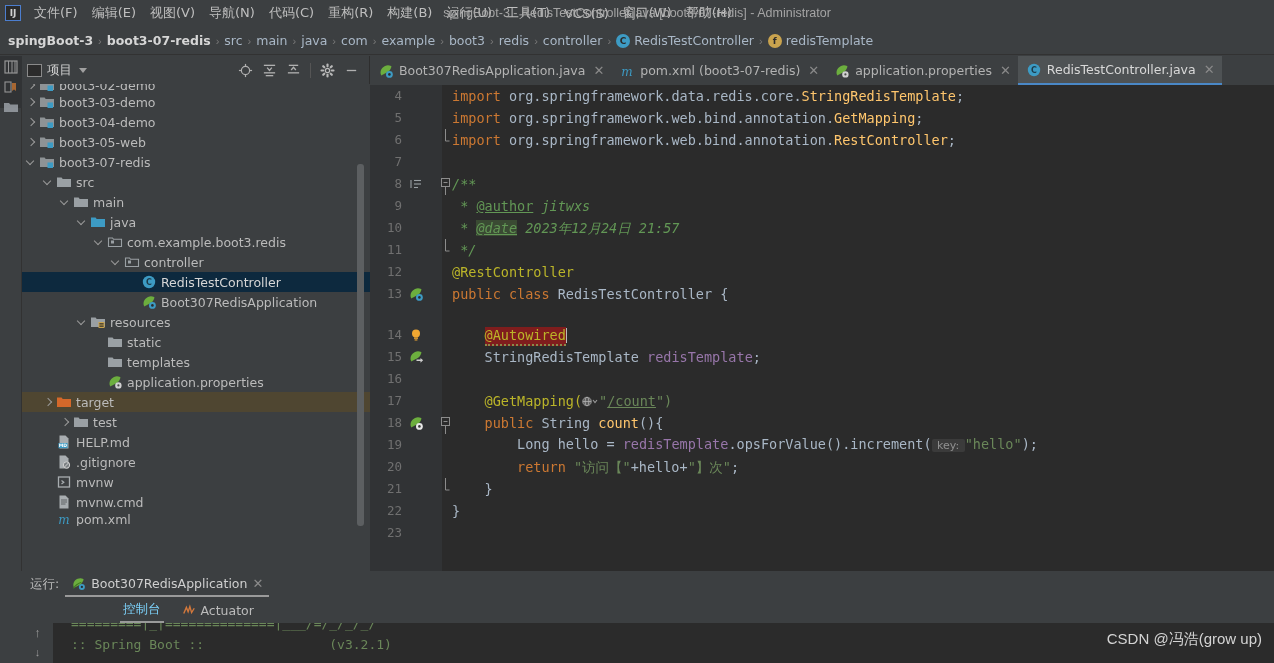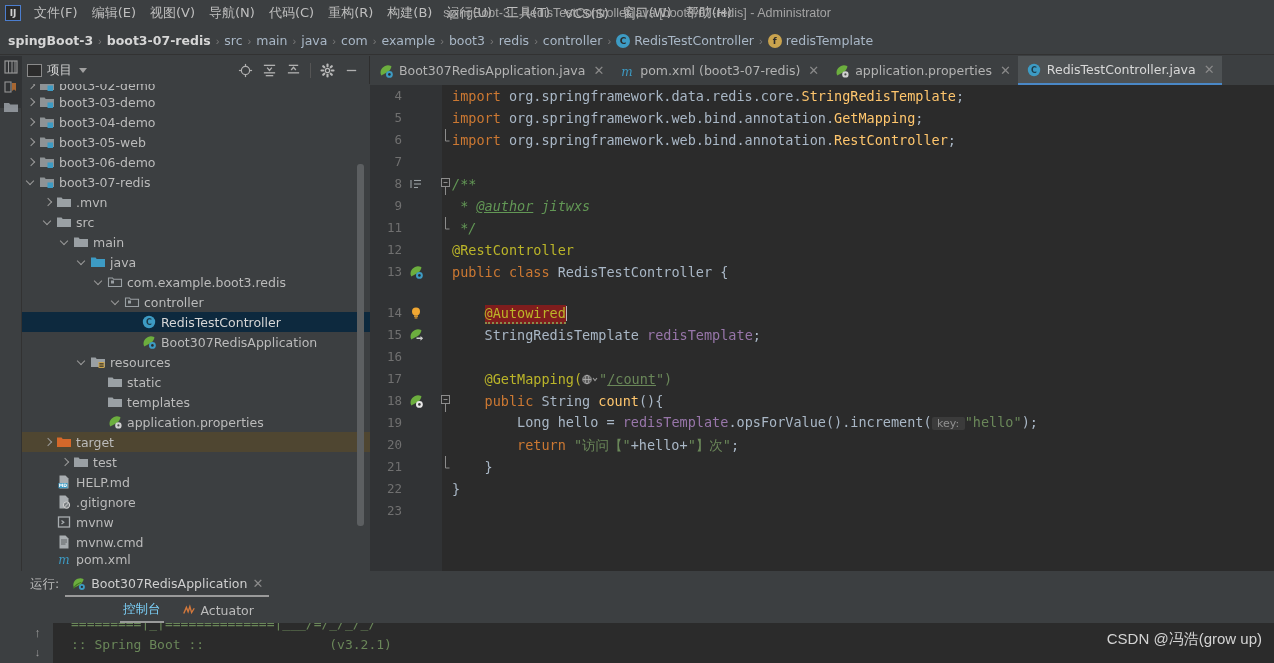--- a/index.html
+++ b/index.html
@@ -143,21 +143,21 @@
     font-family: "DejaVu Sans Mono", monospace;
   }
   .gicon { position: absolute; left: 38px; width: 16px; height: 16px; top: 3px; }
   .fold { position: absolute; left: 70px; width: 12px; height: 22px; top: 0; }
   .ctext { position: absolute; left: 82px; white-space: pre; }
 
   
   .kw      { color: #cc7832; }
   .str     { color: #6a8759; }
   .cmt     { color: #629755; font-style: italic; }
-  .cmt-tag { color: #629755; font-style: italic; text-decoration: underline; }
+  .cmt-tag { color: #629755; text-decoration: underline; }
   .anno    { color: #bbb529; }
   .cls     { color: #a9b7c6; }
   .type    { color: #ffc66d; }
   .fld     { color: #9876aa; }
   .plain   { color: #a9b7c6; }
   .hint    { color: #787878; font-size: 11px;
              font-family: "DejaVu Sans", "Liberation Sans", sans-serif; }
   .pnamehint {
     color: #909090; background: #3b3b3b; font-size: 11px; padding: 0 2px; border-radius: 2px;
     font-family: "DejaVu Sans", "Liberation Sans", sans-serif;
@@ -408,49 +408,28 @@
             <span class="ic">
               <svg width="16" height="16" viewBox="0 0 16 16">
                 <path d="M1 3.5 h4.6 l1.1 1.4 H15 V13 H1 Z" fill="#8e9396"></path>
                 <rect x="8.5" y="8.5" width="5.5" height="5.5" fill="#3d9bc4"></rect>
               </svg>
             </span>
             <span class="lbl">boot3-05-web</span>
           </div>
           <div class="row">
             <span style="width: 4px; flex: 0 0 4px;"></span>
-            <span class="arrow right"></span>
+            <span class="arrow down"></span>
             <span class="ic">
               <svg width="16" height="16" viewBox="0 0 16 16">
                 <path d="M1 3.5 h4.6 l1.1 1.4 H15 V13 H1 Z" fill="#8e9396"></path>
                 <rect x="8.5" y="8.5" width="5.5" height="5.5" fill="#3d9bc4"></rect>
               </svg>
             </span>
-            <span class="lbl">boot3-06-demo</span>
-          </div>
-          <div class="row">
-            <span style="width: 4px; flex: 0 0 4px;"></span>
-            <span class="arrow down"></span>
-            <span class="ic">
-              <svg width="16" height="16" viewBox="0 0 16 16">
-                <path d="M1 3.5 h4.6 l1.1 1.4 H15 V13 H1 Z" fill="#8e9396"></path>
-                <rect x="8.5" y="8.5" width="5.5" height="5.5" fill="#3d9bc4"></rect>
-              </svg>
-            </span>
             <span class="lbl">boot3-07-redis</span>
-          </div>
-          <div class="row">
-            <span style="width: 21px; flex: 0 0 21px;"></span>
-            <span class="arrow right"></span>
-            <span class="ic">
-              <svg width="16" height="16" viewBox="0 0 16 16">
-                <path d="M1 3.5 h4.6 l1.1 1.4 H15 V13 H1 Z" fill="#9aa0a4"></path>
-              </svg>
-            </span>
-            <span class="lbl">.mvn</span>
           </div>
           <div class="row">
             <span style="width: 21px; flex: 0 0 21px;"></span>
             <span class="arrow down"></span>
             <span class="ic">
               <svg width="16" height="16" viewBox="0 0 16 16">
                 <path d="M1 3.5 h4.6 l1.1 1.4 H15 V13 H1 Z" fill="#9aa0a4"></path>
               </svg>
             </span>
             <span class="lbl">src</span>
@@ -741,20 +720,24 @@
               <rect x="1.5" y="5.5" width="8" height="8" fill="none" stroke="#8c8c8c" stroke-width="1"></rect>
               <line x1="3.5" y1="9.5" x2="7.5" y2="9.5" stroke="#8c8c8c" stroke-width="1"></line>
               <line x1="5.5" y1="13.5" x2="5.5" y2="22" stroke="#8c8c8c" stroke-width="1"></line>
             </svg>
           </span>
           <span class="ctext"><span class="cmt">/**</span></span>
         </div>
         <div class="cline">
           <span class="lnum">9</span>
           <span class="ctext"><span class="cmt"> * </span><span class="cmt-tag">@author</span><span class="cmt"> jitwxs</span></span>
+        </div>
+        <div class="cline">
+          <span class="lnum">10</span>
+          <span class="ctext"><span class="cmt"> * </span><span class="cmt date-hl" style="text-decoration: underline;">@date</span><span class="cmt"> 2023年12月24日 21:57</span></span>
         </div>
         <div class="cline">
           <span class="lnum">11</span>
           <span class="fold">
             <svg width="11" height="22" viewBox="0 0 11 22">
               <line x1="5.5" y1="0" x2="5.5" y2="12" stroke="#8c8c8c" stroke-width="1"></line>
               <line x1="5.5" y1="12" x2="9.5" y2="12" stroke="#8c8c8c" stroke-width="1"></line>
             </svg>
           </span>
           <span class="ctext"><span class="cmt"> */</span></span>

